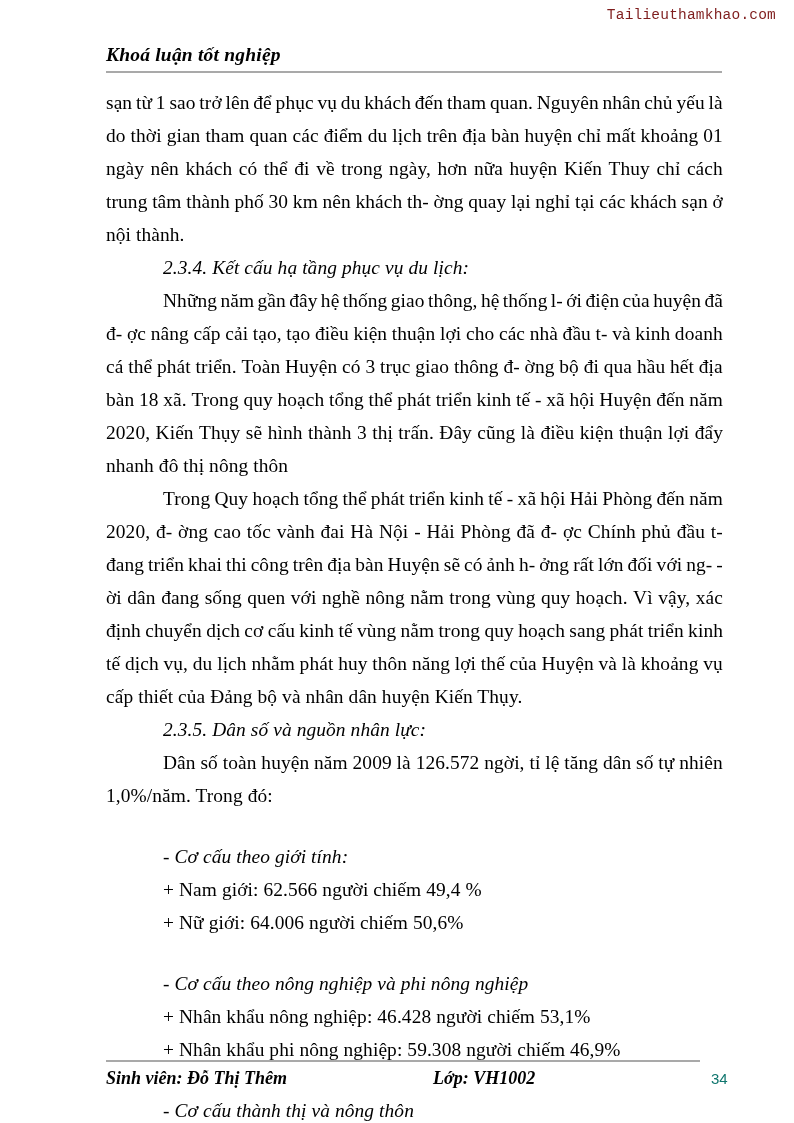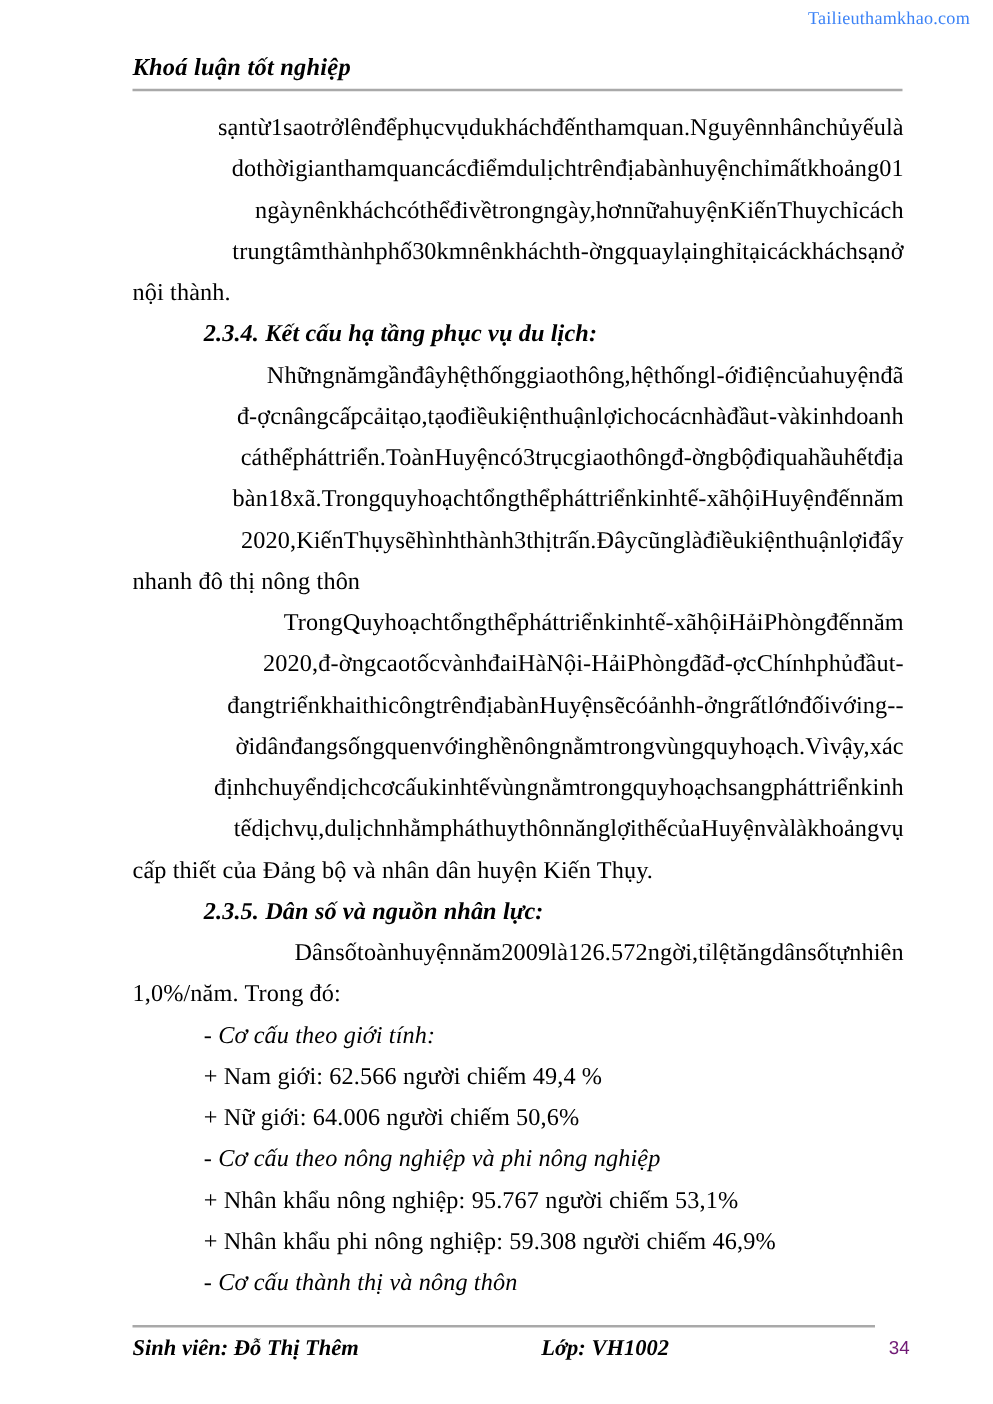--- a/index.html
+++ b/index.html
@@ -17,24 +17,24 @@
     height: 1123px;
     background: #ffffff;
     overflow: hidden;
   }
 
   
   #watermark {
     position: absolute;
     top: 7px;
     right: 18px;
-    font-family: Liberation Serif, serif;
+    font-family: Liberation Mono, monospace;
     font-size: 14.5px;
     letter-spacing: 0.2px;
-    color: #3b82f6;
+    color: #7f1d1d;
     white-space: nowrap;
     user-select: none;
   }
 
   
   #header {
     position: absolute;
     left: 106px;
     top: 43px;
     width: 616px;
@@ -63,35 +63,35 @@
 
   .line {
     font-size: 19.4px;
     line-height: 33px;
     white-space: nowrap;
     letter-spacing: 0.1px;
   }
   
   .line.just {
     display: flex;
-    justify-content: flex-end;
+    justify-content: space-between;
     white-space: pre;
   }
   .line.just > span { white-space: pre; }
 
   .line.last { display: block; }
 
   .indent-head {
     padding-left: 57px;
-    font-weight: bold;
+    font-weight: normal;
     font-style: italic;
   }
   .indent-para { padding-left: 57px; }
   .indent-list { padding-left: 57px; }
-  .italic { font-style: italic; }
+  .italic { font-style: italic; margin-top: 28px; }
 
   
   #footer {
     position: absolute;
     left: 106px;
     top: 1060px;
     width: 616px;
   }
   #footer-rule {
     border-top: 2px solid #a9a9a9;
@@ -108,21 +108,21 @@
   #footer-student { position: absolute; left: 0; top: 0; white-space: nowrap; }
   #footer-class { position: absolute; left: 283px; top: 0; white-space: nowrap; margin-left: 44px; }
   #page-number {
     position: absolute;
     left: 605px;
     top: 1px;
     font-family: "Liberation Sans", "DejaVu Sans", sans-serif;
     font-style: normal;
     font-weight: normal;
     font-size: 15px;
-    color: #701a75;
+    color: #0f766e;
   }
 </style>
 </head>
 <body>
 
 <div id="page">
 
   <div id="watermark">Tailieuthamkhao.com</div>
 
   <div id="header">
@@ -157,21 +157,21 @@
 
     <div class="line last indent-head">2.3.5. Dân số và nguồn nhân lực:</div>
 
     <div class="line just indent-para"><span>Dân</span><span>số</span><span>toàn</span><span>huyện</span><span>năm</span><span>2009</span><span>là</span><span>126.572</span><span>ngời,</span><span>tỉ</span><span>lệ</span><span>tăng</span><span>dân</span><span>số</span><span>tự</span><span>nhiên</span></div>
     <div class="line last">1,0%/năm. Trong đó:</div>
 
     <div class="line last indent-list italic">- Cơ cấu theo giới tính:</div>
     <div class="line last indent-list">+ Nam giới: 62.566 người chiếm 49,4 %</div>
     <div class="line last indent-list">+ Nữ giới: 64.006 người chiếm 50,6%</div>
     <div class="line last indent-list italic">- Cơ cấu theo nông nghiệp và phi nông nghiệp</div>
-    <div class="line last indent-list">+ Nhân khẩu nông nghiệp: 95.767 người chiếm 53,1%</div>
+    <div class="line last indent-list">+ Nhân khẩu nông nghiệp: 46.428 người chiếm 53,1%</div>
     <div class="line last indent-list">+ Nhân khẩu phi nông nghiệp: 59.308 người chiếm 46,9%</div>
     <div class="line last indent-list italic">- Cơ cấu thành thị và nông thôn</div>
 
   </div>
 
   <div id="footer">
     <div id="footer-rule"></div>
     <div id="footer-row">
       <span id="footer-student">Sinh viên: Đỗ Thị Thêm</span>
       <span id="footer-class">Lớp: VH1002</span>

